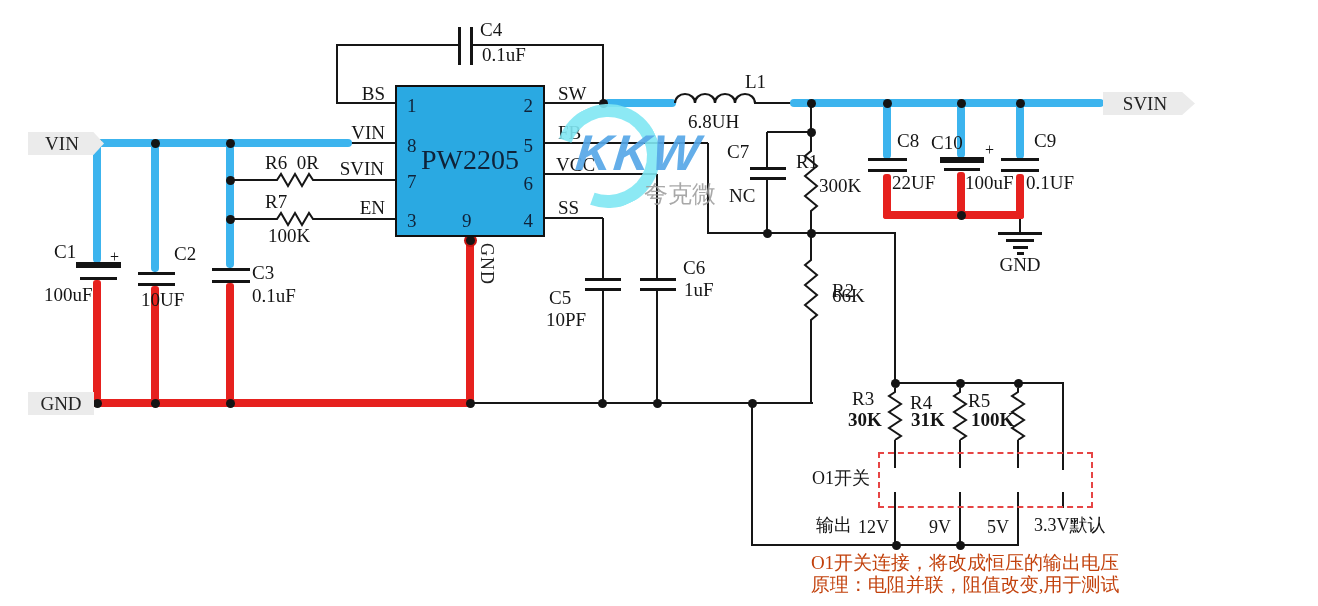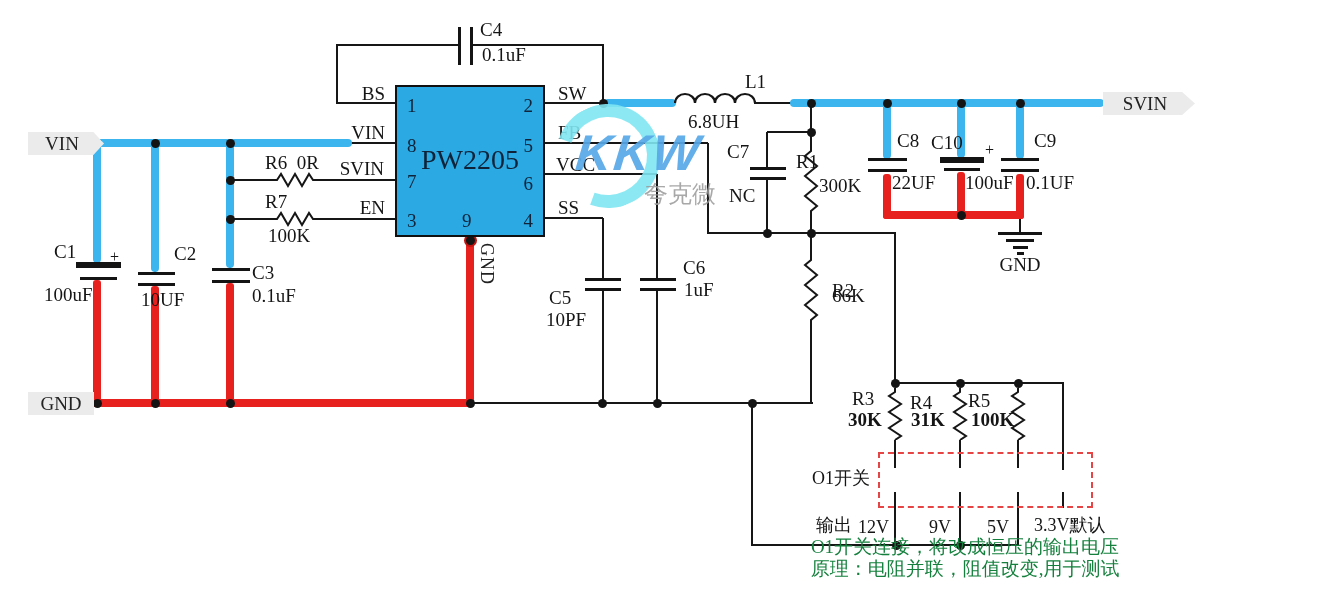--- a/index.html
+++ b/index.html
@@ -28,22 +28,22 @@
   #swbox{position:absolute;left:878px;top:452px;width:215px;height:56px;
          border:2px dashed #e64545;box-sizing:border-box;}
   #crescent{position:absolute;left:556px;top:104px;width:104px;height:104px;border-radius:50%;
             border:13px solid #80e7f3;border-left-color:transparent;transform:rotate(-25deg);
             box-sizing:border-box;opacity:.9;}
   #kkw{position:absolute;left:576px;top:124px;font-size:50px;font-weight:bold;font-style:italic;
        color:#57a8e8;letter-spacing:2px;opacity:.92;transform:skewX(-6deg);
        font-family:"Liberation Sans",sans-serif;}
   #kkwcn{position:absolute;left:644px;top:178px;font-size:24px;color:#9a9a9a;opacity:.85;}
   #forum{position:absolute;left:1178px;top:572px;font-size:22px;color:#f1ed99;}
-  #notes{position:absolute;left:745px;top:536px;width:440px;text-align:center;
-         font-size:19px;line-height:22px;color:#15803d;}
+  #notes{position:absolute;left:745px;top:552px;width:440px;text-align:center;
+         font-size:19px;line-height:22px;color:#c2410c;}
 </style>
 </head>
 <body>
 
 <div id="canvas">
 
   <div class="h" style="left:337px;top:102px;width:58px;"></div>
   <div class="v" style="left:336px;top:44px;height:60px;"></div>
   <div class="h" style="left:337px;top:44px;width:121px;"></div>
   <div class="h" style="left:473px;top:44px;width:130px;"></div>

